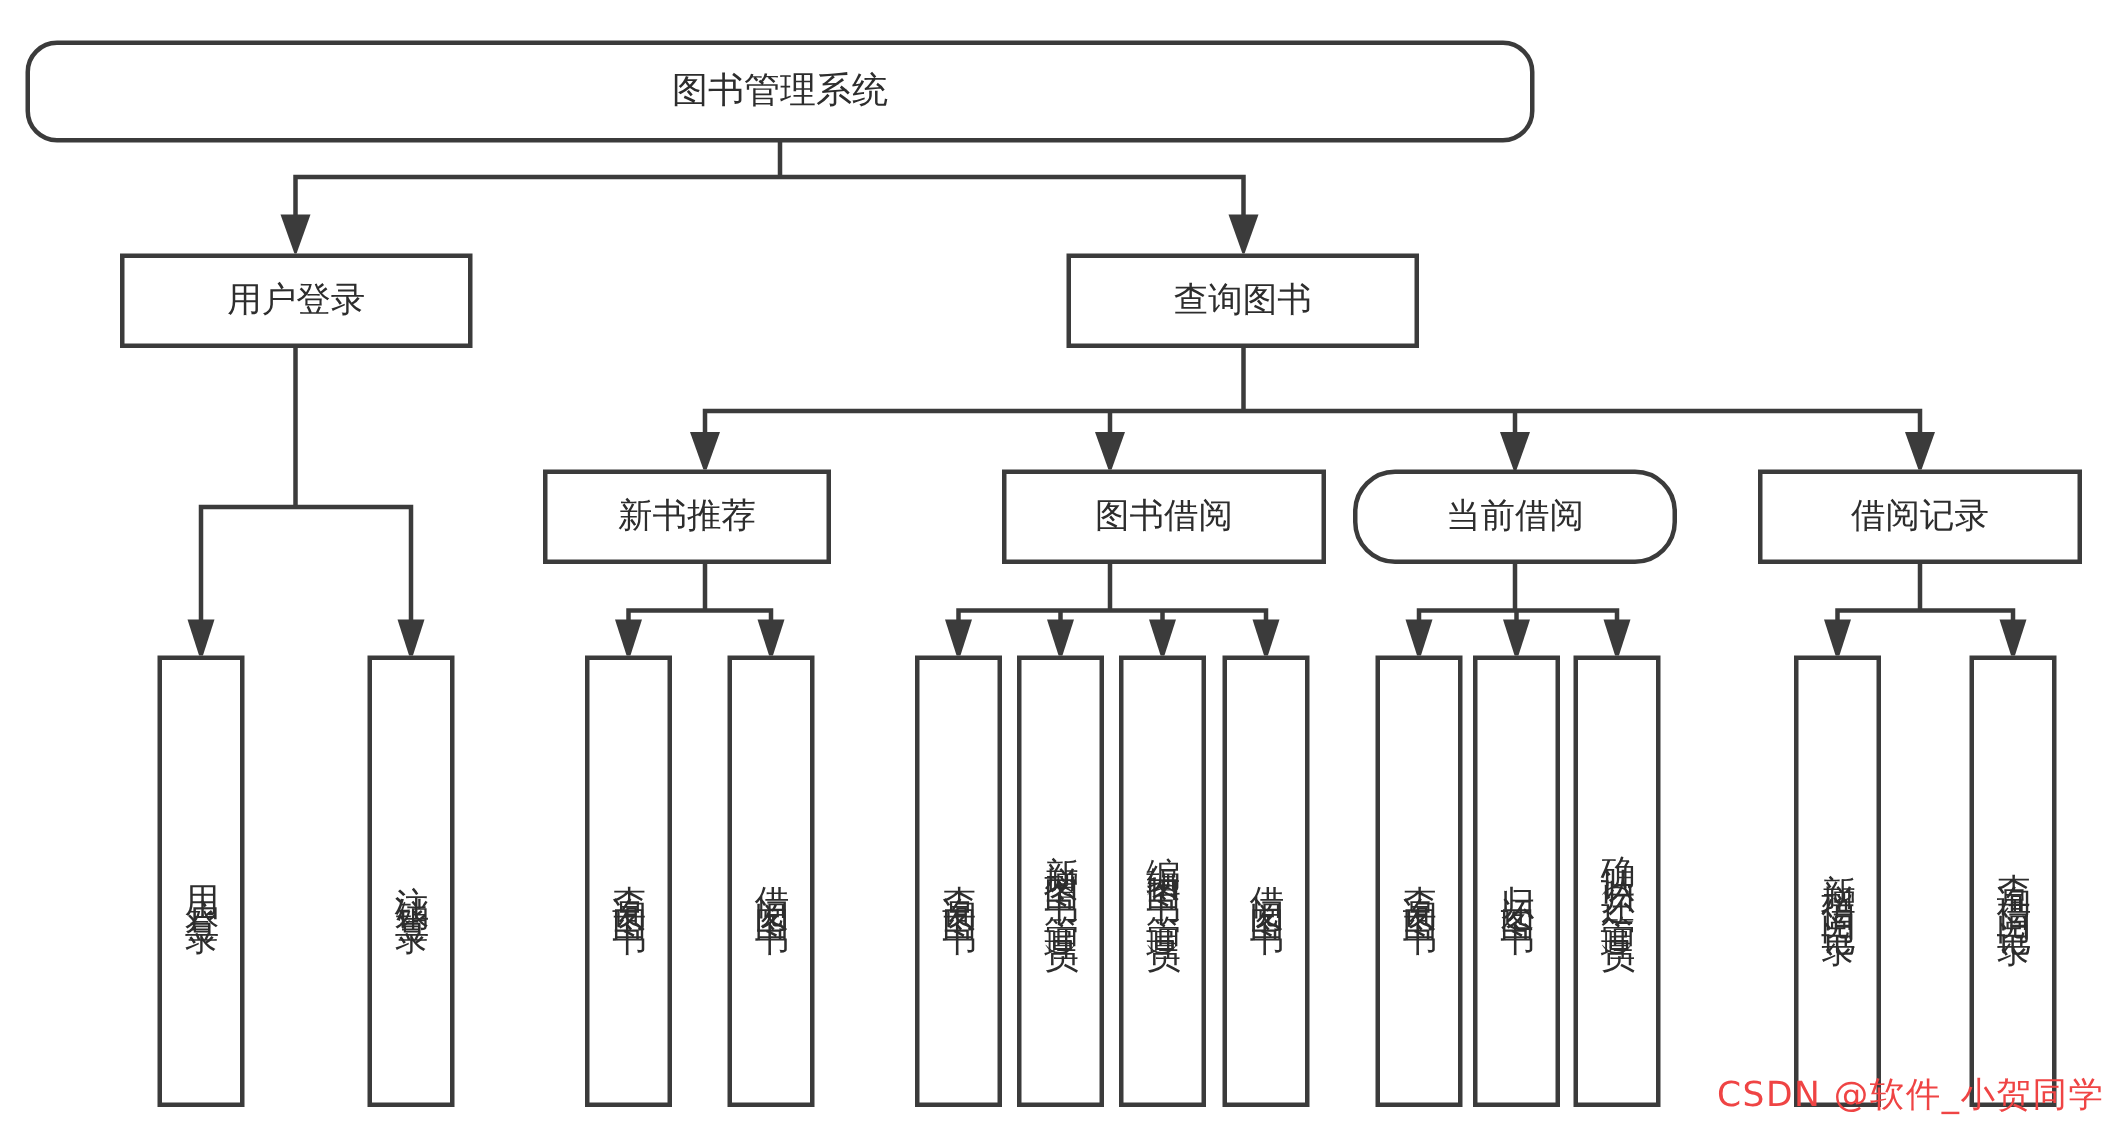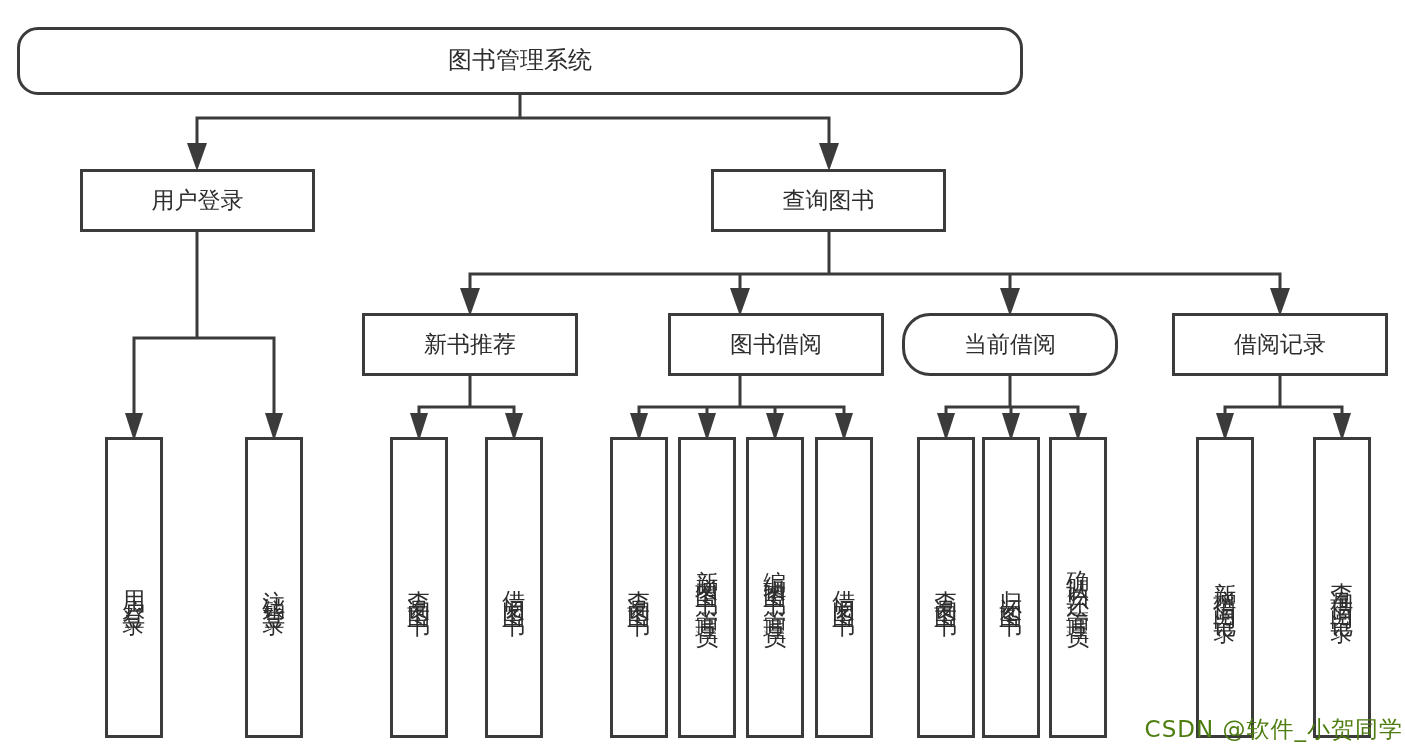--- a/index.html
+++ b/index.html
@@ -18,21 +18,21 @@
     line-height:1.15; white-space:nowrap;
   }
   .box.h { font-size:23px; }
   .box.root { font-size:24px; }
   .box.v {
     writing-mode:vertical-rl; text-orientation:mixed;
     font-size:23px; letter-spacing:8px; white-space:normal;
   }
   .watermark {
     position:absolute; right:2px; top:714px;
-    font-size:23px; color:#4d7c0f; letter-spacing:1px; z-index:5;
+    font-size:23px; color:#ef4444; letter-spacing:1px; z-index:5;
   }
 </style>
 </head>
 <body>
 
 <div class="canvas">
 
   <svg class="wires" viewBox="0 0 1405 747" xmlns="http://www.w3.org/2000/svg">
 
     <path d="M520 69 V118 M197 118 H829 M197 118 V146 M829 118 V146"></path>
@@ -67,21 +67,21 @@
     <path d="M1280 376 V407 M1225 407 H1342 M1225 407 V420 M1342 407 V420"></path>
     <polygon points="1216,413 1234,413 1225,441"></polygon>
     <polygon points="1333,413 1351,413 1342,441"></polygon>
   </svg>
 
   <div class="box h root" style="left:17px; top:27px; width:1006px; height:68px;border-radius:21px;">图书管理系统</div>
 
   <div class="box h" style="left:80px; top:169px; width:235px; height:63px;">用户登录</div>
   <div class="box h" style="left:711px; top:169px; width:235px; height:63px;">查询图书</div>
 
-  <div class="box h" style="left:362px; top:313px; width:216px; height:63px;">新书推荐</div>
+  <div class="box h" style="left:362px; top:313px; width:192px; height:63px;">新书推荐</div>
   <div class="box h" style="left:668px; top:313px; width:216px; height:63px;">图书借阅</div>
   <div class="box h" style="left:902px; top:313px; width:216px; height:63px;border-radius:28px;">当前借阅</div>
   <div class="box h" style="left:1172px; top:313px; width:216px; height:63px;">借阅记录</div>
 
   <div class="box v" style="left:105px; top:437px; width:58px; height:301px;">用户登录</div>
   <div class="box v" style="left:245px; top:437px; width:58px; height:301px;">注销登录</div>
 
   <div class="box v" style="left:390px; top:437px; width:58px; height:301px;">查询图书</div>
   <div class="box v" style="left:485px; top:437px; width:58px; height:301px;">借阅图书</div>
 

